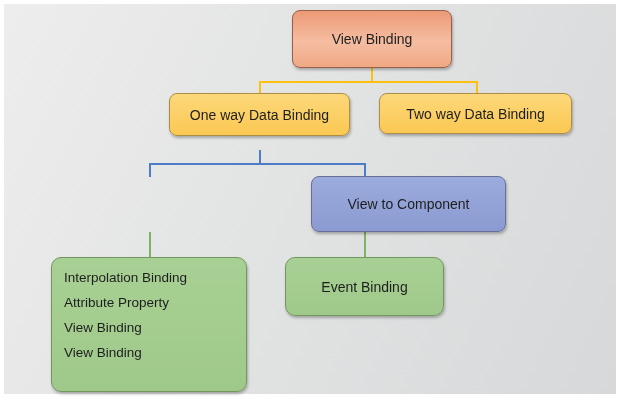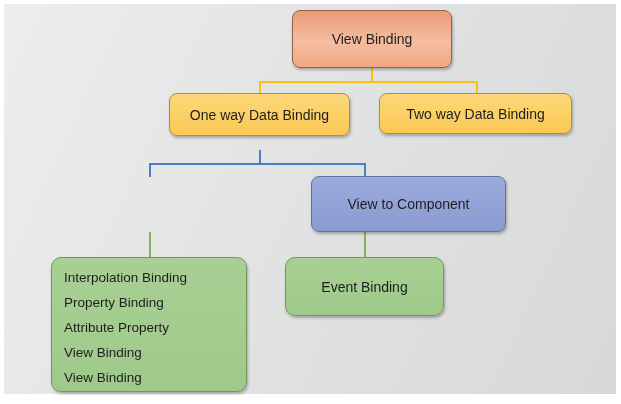--- a/index.html
+++ b/index.html
@@ -92,21 +92,20 @@
     <span>Two way Data Binding</span>
   </div>
 
 
   <div class="node lvl3 view-comp">
     <span>View to Component</span>
   </div>
 
   <div class="node lvl4 bindings-list">
       <div class="list-line">Interpolation Binding</div>
-      <div class="list-line">Property Binding</div>
       <div class="list-line">Attribute Property</div>
       <div class="list-line">View Binding</div>
       <div class="list-line">View Binding</div>
     </div>
 
   <div class="node lvl4 event">
     <span>Event Binding</span>
   </div>
 
 </div>

